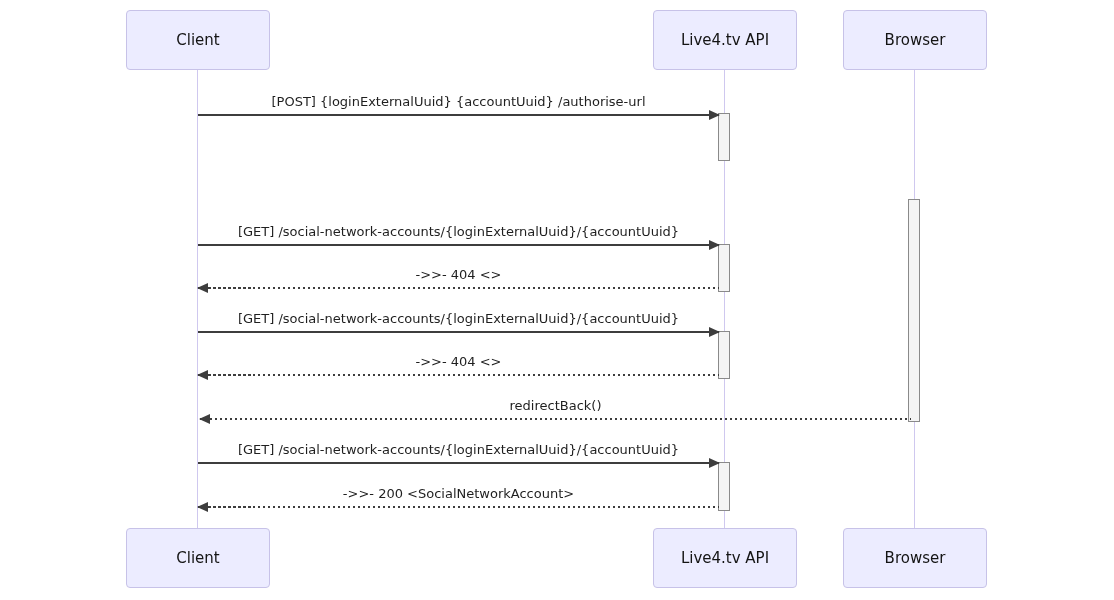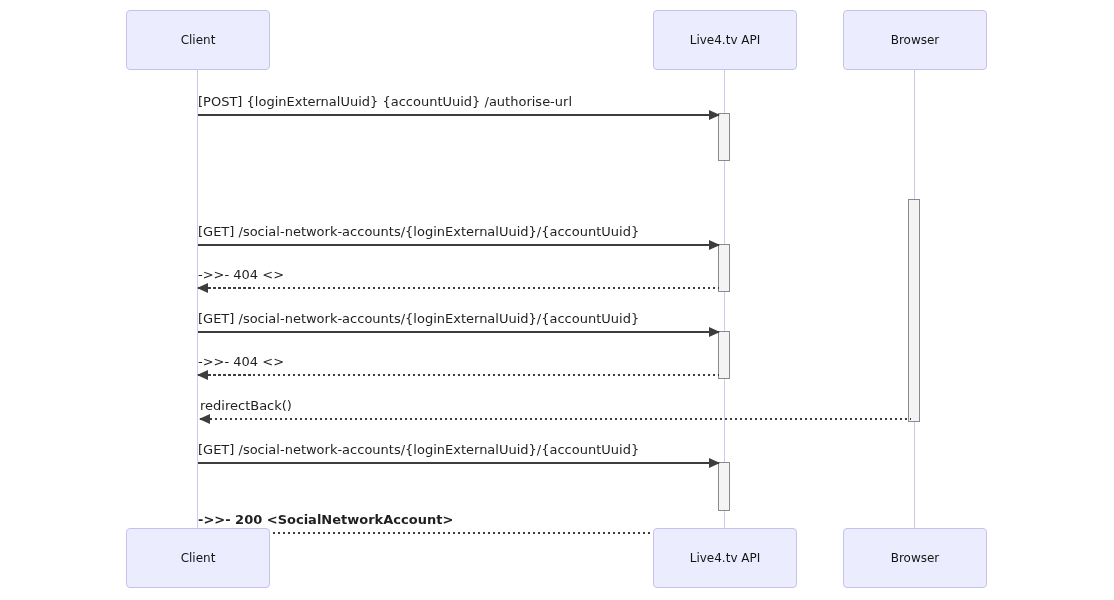--- a/index.html
+++ b/index.html
@@ -19,21 +19,21 @@
   .actor {
     position: absolute;
     width: 144px;
     height: 60px;
     background: #ECECFF;
     border: 1px solid #c7c2e8;
     border-radius: 4px;
     display: flex;
     align-items: center;
     justify-content: center;
-    font-size: 12px;
+    font-size: 15px;
     color: #141414;
     box-sizing: border-box;
     z-index: 3;
   }
   
   .lifeline {
     position: absolute;
     top: 70px;
     height: 458px;
     width: 1px;
@@ -53,21 +53,21 @@
   .message {
     position: absolute;
     height: 28px;
     z-index: 2;
   }
   .msg-label {
     position: absolute;
     left: 0;
     right: 0;
     bottom: 7px;
-    text-align: left;
+    text-align: center;
     font-size: 13px;
     color: #1f1f1f;
     white-space: nowrap;
   }
   .msg-line {
     position: absolute;
     left: 0;
     right: 0;
     bottom: 0;
     height: 2px;
@@ -159,19 +159,19 @@
     <div class="msg-line dashed"></div>
     <div class="msg-arrow left"></div>
   </div>
 
   <div class="message" style="left:198px; width:521px; top:436px;">
     <div class="msg-label">[GET] /social-network-accounts/{loginExternalUuid}/{accountUuid}</div>
     <div class="msg-line solid"></div>
     <div class="msg-arrow right"></div>
   </div>
 
-  <div class="message" style="left:198px; width:521px; top:506px;font-weight:bold;">
+  <div class="message" style="left:198px; width:521px; top:480px;">
     <div class="msg-label">-&gt;&gt;- 200 &lt;SocialNetworkAccount&gt;</div>
     <div class="msg-line dashed"></div>
     <div class="msg-arrow left"></div>
   </div>
 
 </div>
 
 </body></html>

